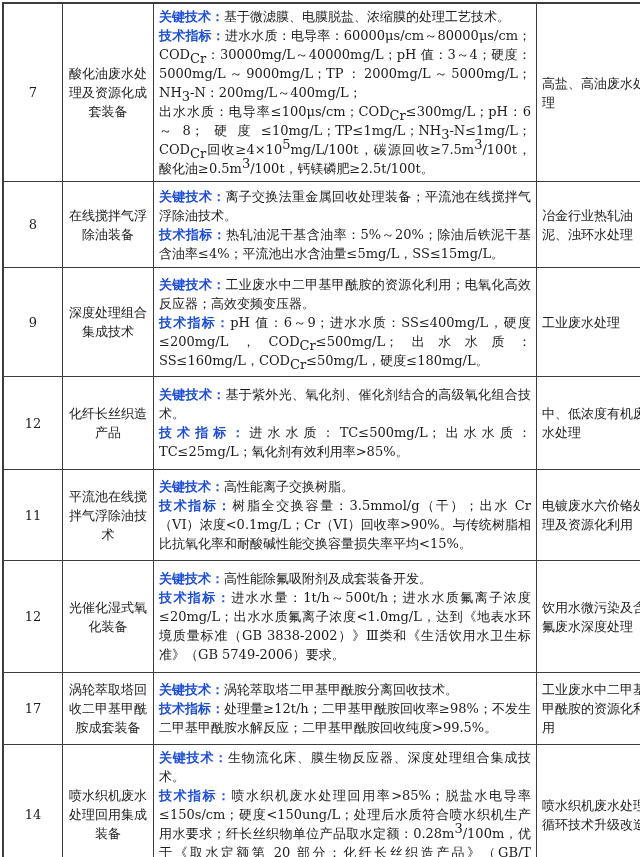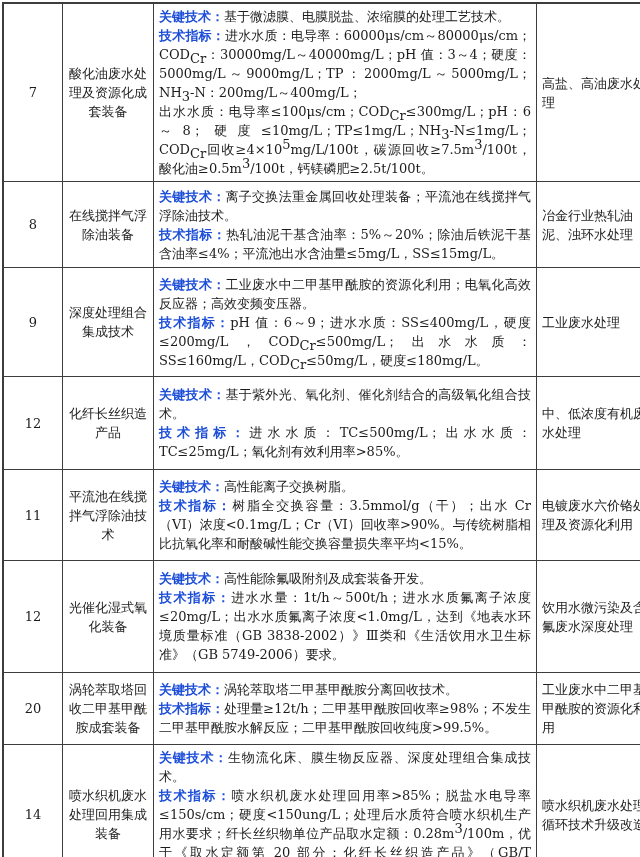--- a/index.html
+++ b/index.html
@@ -102,21 +102,21 @@
         <td class="c-no">12</td>
         <td class="c-name">光催化湿式氧化装备</td>
         <td class="c-main">
           <p class="para"><span class="lbl">关键技术：</span><span>高性能除氟吸附剂及成套装备开发。</span></p>
           <p class="para"><span class="lbl">技术指标：</span><span>进水水量：1t/h～500t/h；进水水质氟离子浓度≤20mg/L；出水水质氟离子浓度&lt;1.0mg/L，达到《地表水环境质量标准（GB 3838-2002）》Ⅲ类和《生活饮用水卫生标准》（GB 5749-2006）要求。</span></p>
         </td>
         <td class="c-field">饮用水微污染及含氟废水深度处理</td>
       </tr>
 
       <tr class="r13">
-        <td class="c-no">20</td>
+        <td class="c-no">17</td>
         <td class="c-name">涡轮萃取塔回收二甲基甲酰胺成套装备</td>
         <td class="c-main">
           <p class="para"><span class="lbl">关键技术：</span><span>涡轮萃取塔二甲基甲酰胺分离回收技术。</span></p>
           <p class="para"><span class="lbl">技术指标：</span><span>处理量≥12t/h；二甲基甲酰胺回收率≥98%；不发生二甲基甲酰胺水解反应；二甲基甲酰胺回收纯度&gt;99.5%。</span></p>
         </td>
         <td class="c-field">工业废水中二甲基甲酰胺的资源化利用</td>
       </tr>
 
       <tr class="r14">
         <td class="c-no">14</td>

